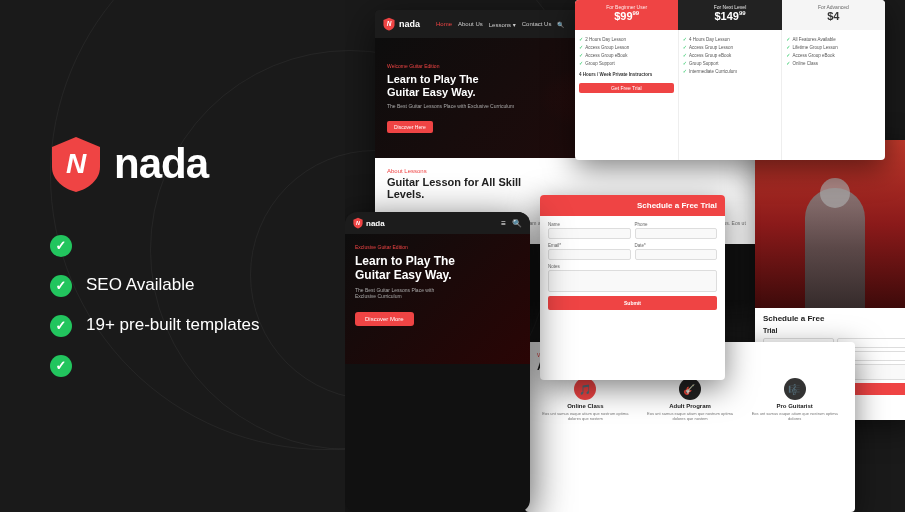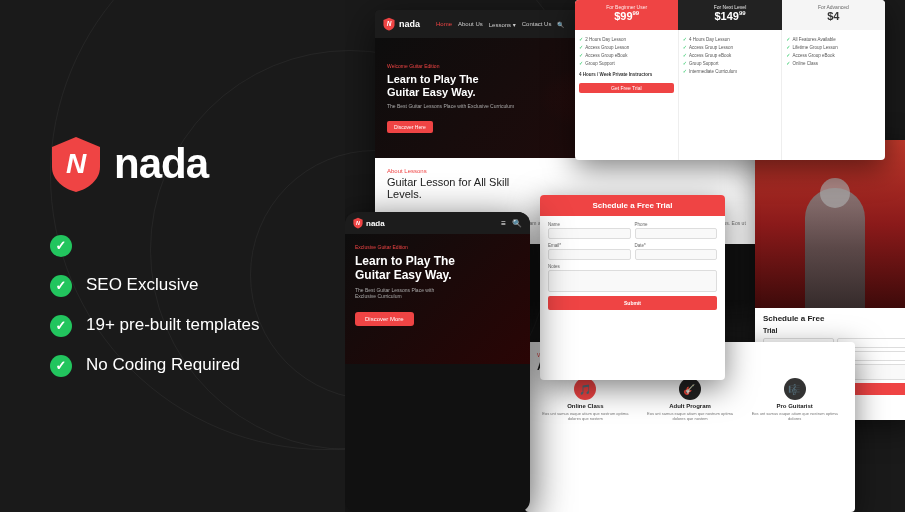--- a/index.html
+++ b/index.html
@@ -329,21 +329,21 @@
       font-size: 5px;
     }
 
     
     .form-title {
       background: #ef4444;
       color: white;
       font-size: 8px;
       font-weight: 700;
       padding: 6px 8px;
-      text-align: center;
+      text-align: right;
     }
     .form-body {
       padding: 6px 8px;
     }
     .form-row {
       display: flex;
       gap: 4px;
       margin-bottom: 4px;
     }
     .form-field {
@@ -536,21 +536,21 @@
       padding: 10px 12px;
     }
     .lesson-subtitle {
       color: #ef4444;
       font-size: 6px;
       margin-bottom: 2px;
     }
     .lesson-title {
       color: #222;
       font-size: 11px;
-      font-weight: 400;
+      font-weight: 700;
       margin-bottom: 20px;
     }
     .lesson-desc {
       color: #777;
       font-size: 5px;
       line-height: 1.4;
     }
   </style>
 </head>
 <body>
@@ -572,29 +572,28 @@
     </div>
     <span class="logo-text">nada</span>
   </div>
 
   <ul class="features-list">
     <li class="feature-item">
       <div class="check-icon"></div>
     </li>
     <li class="feature-item">
       <div class="check-icon"></div>
-      <span>SEO Exclusive</span>
+      <span>SEO Available</span>
     </li>
     <li class="feature-item">
       <div class="check-icon"></div>
       <span>19+ pre-built templates</span>
     </li>
     <li class="feature-item">
       <div class="check-icon"></div>
-      <span>No Coding Required</span>
     </li>
   </ul>
 </div>
 
 <div class="right-panel">
 
   <div class="screenshot-pricing">
     <div class="pricing-header">
       <div class="pricing-col red">
         <div style="font-size:5px;opacity:0.9;">For Beginner User</div>

